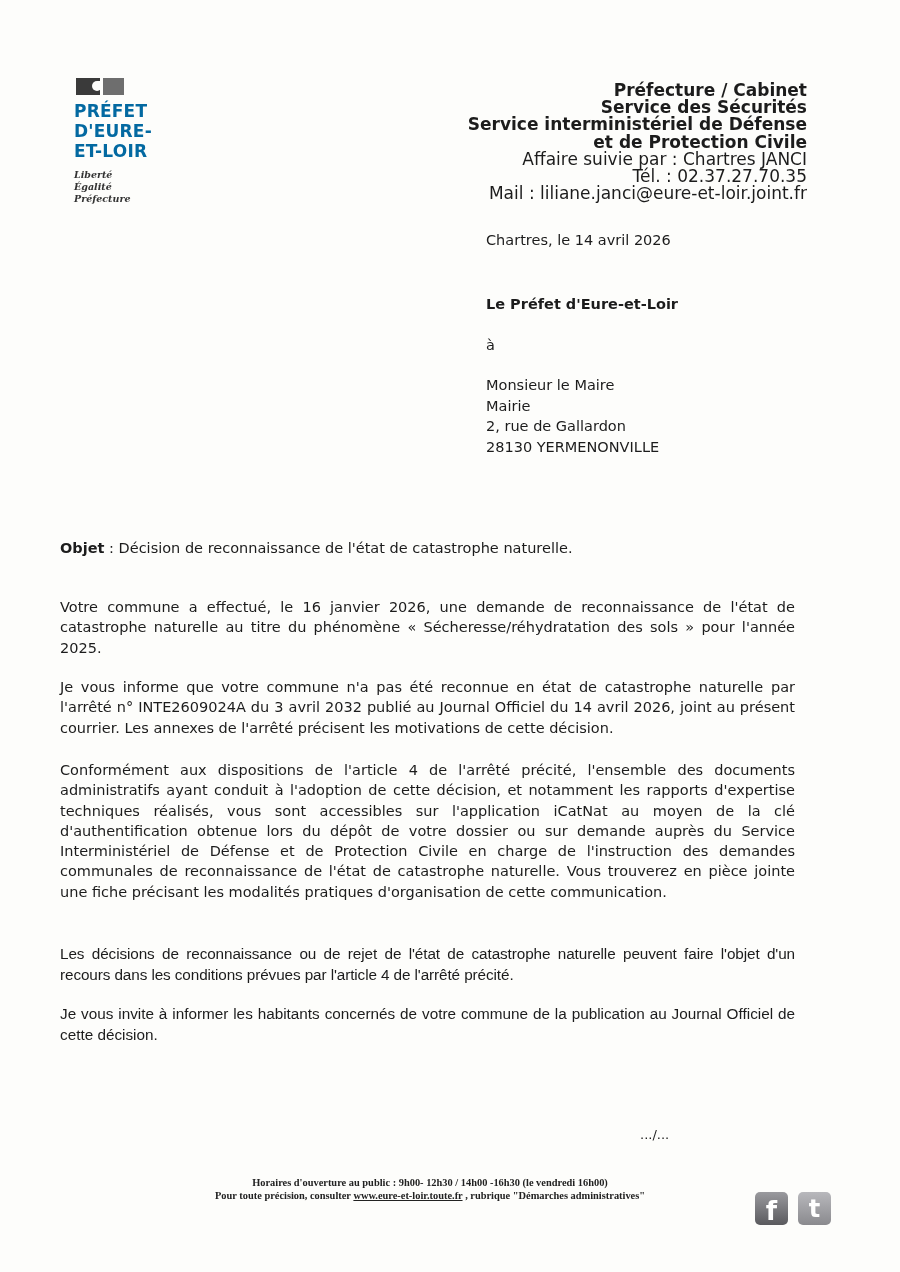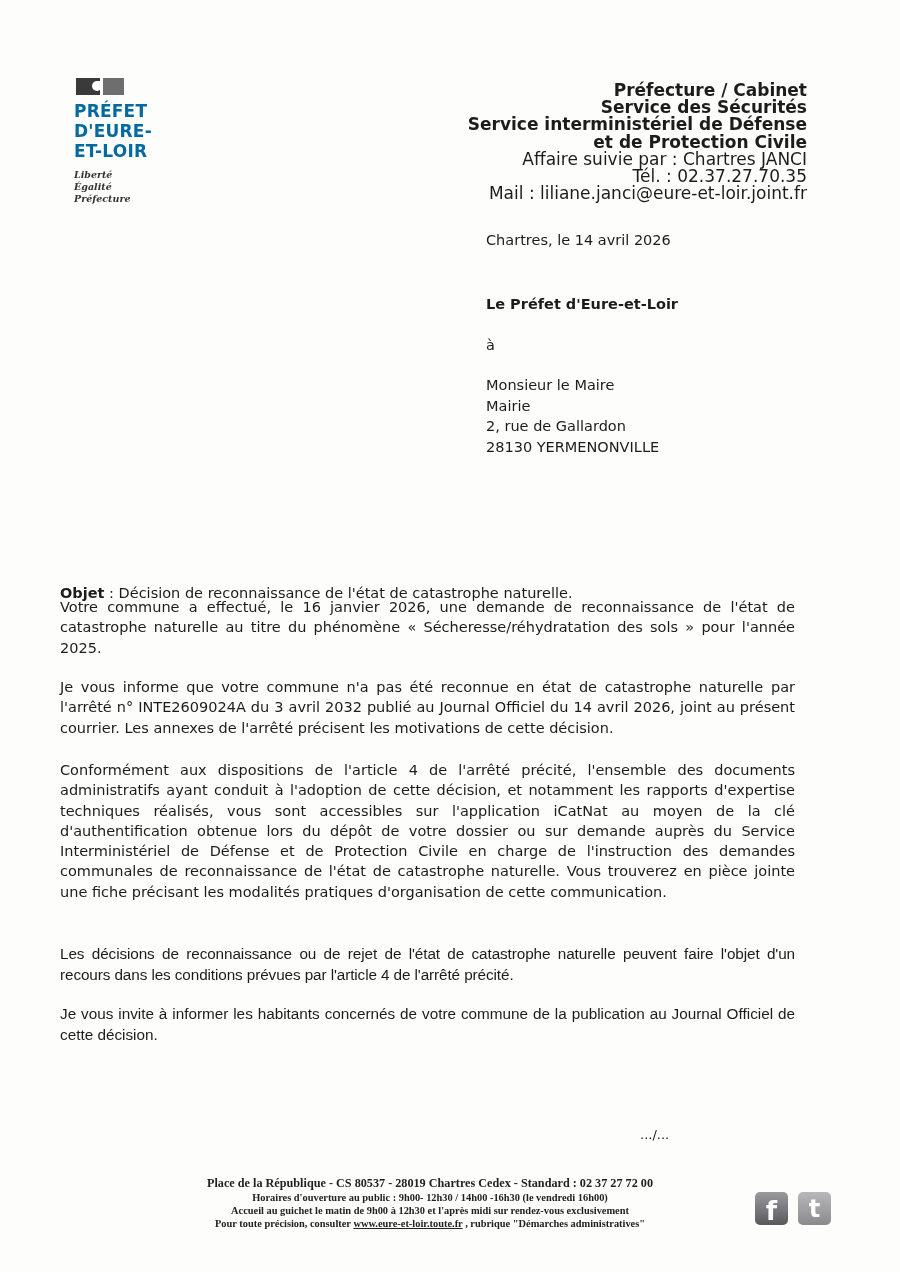--- a/index.html
+++ b/index.html
@@ -17,21 +17,21 @@
 
     .sender { position: absolute; right: 93px; top: 82px; text-align: right; font-size: 17px; line-height: 17.2px; }
     .sender .b { font-weight: bold; }
 
     .dateline { position: absolute; left: 486px; top: 232px; font-size: 14.5px; }
     .recipient { position: absolute; left: 486px; top: 294px; font-size: 14.5px; line-height: 20.5px; }
     .recipient .from { font-weight: bold; }
     .recipient .a { margin-top: 20px; }
     .recipient .addr { margin-top: 20px; }
 
-    .body { position: absolute; left: 60px; width: 735px; font-size: 14.5px; line-height: 20.3px; text-align: justify; margin-top: 45px; }
+    .body { position: absolute; left: 60px; width: 735px; font-size: 14.5px; line-height: 20.3px; text-align: justify; }
     .objet { top: 538px; }
     .objet .lbl { font-weight: bold; }
     .p1 { top: 597px; }
     .p2 { top: 677px; }
     .p3 { top: 760px; }
     .p4 { top: 944px; font-family: "Liberation Sans", sans-serif; font-size: 15.3px; line-height: 20.5px; letter-spacing: -0.1px; }
     .p5 { top: 1004px; font-family: "Liberation Sans", sans-serif; font-size: 15.3px; line-height: 20.5px; }
 
     .continue { position: absolute; left: 640px; top: 1127px; font-size: 13px; }
 
@@ -92,23 +92,21 @@
 
 <p class="body p1" style="margin:0">Votre commune a effectué, le 16 janvier 2026, une demande de reconnaissance de l'état de catastrophe naturelle au titre du phénomène « Sécheresse/réhydratation des sols » pour l'année 2025.</p>
 <p class="body p2" style="margin:0">Je vous informe que votre commune n'a pas été reconnue en état de catastrophe naturelle par l'arrêté n° INTE2609024A du 3 avril 2032 publié au Journal Officiel du 14 avril 2026, joint au présent courrier. Les annexes de l'arrêté précisent les motivations de cette décision.</p>
 <p class="body p3" style="margin:0">Conformément aux dispositions de l'article 4 de l'arrêté précité, l'ensemble des documents administratifs ayant conduit à l'adoption de cette décision, et notamment les rapports d'expertise techniques réalisés, vous sont accessibles sur l'application iCatNat au moyen de la clé d'authentification obtenue lors du dépôt de votre dossier ou sur demande auprès du Service Interministériel de Défense et de Protection Civile en charge de l'instruction des demandes communales de reconnaissance de l'état de catastrophe naturelle. Vous trouverez en pièce jointe une fiche précisant les modalités pratiques d'organisation de cette communication.</p>
 <p class="body p4" style="margin:0">Les décisions de reconnaissance ou de rejet de l'état de catastrophe naturelle peuvent faire l'objet d'un recours dans les conditions prévues par l'article 4 de l'arrêté précité.</p>
 <p class="body p5" style="margin:0">Je vous invite à informer les habitants concernés de votre commune de la publication au Journal Officiel de cette décision.</p>
 
 <div class="continue">.../...</div>
 
 <div class="footer">
-  <div class="l1">Place de la République - CS 80537 - 28019 Chartres Cedex - Standard : 02 37 27 72 00</div>
   <div class="ln">Horaires d'ouverture au public : 9h00- 12h30 / 14h00 -16h30 (le vendredi 16h00)</div>
-  <div class="ln">Accueil au guichet le matin de 9h00 à 12h30 et l'après midi sur rendez-vous exclusivement</div>
   <div class="ln">
     <span>Pour toute précision, consulter </span><a>www.eure-et-loir.toute.fr</a><span> , rubrique "Démarches administratives"</span>
   </div>
 </div>
 
 <div class="social">
   <div class="sq fb">f</div>
   <div class="sq tw">t</div>
 </div>
 

